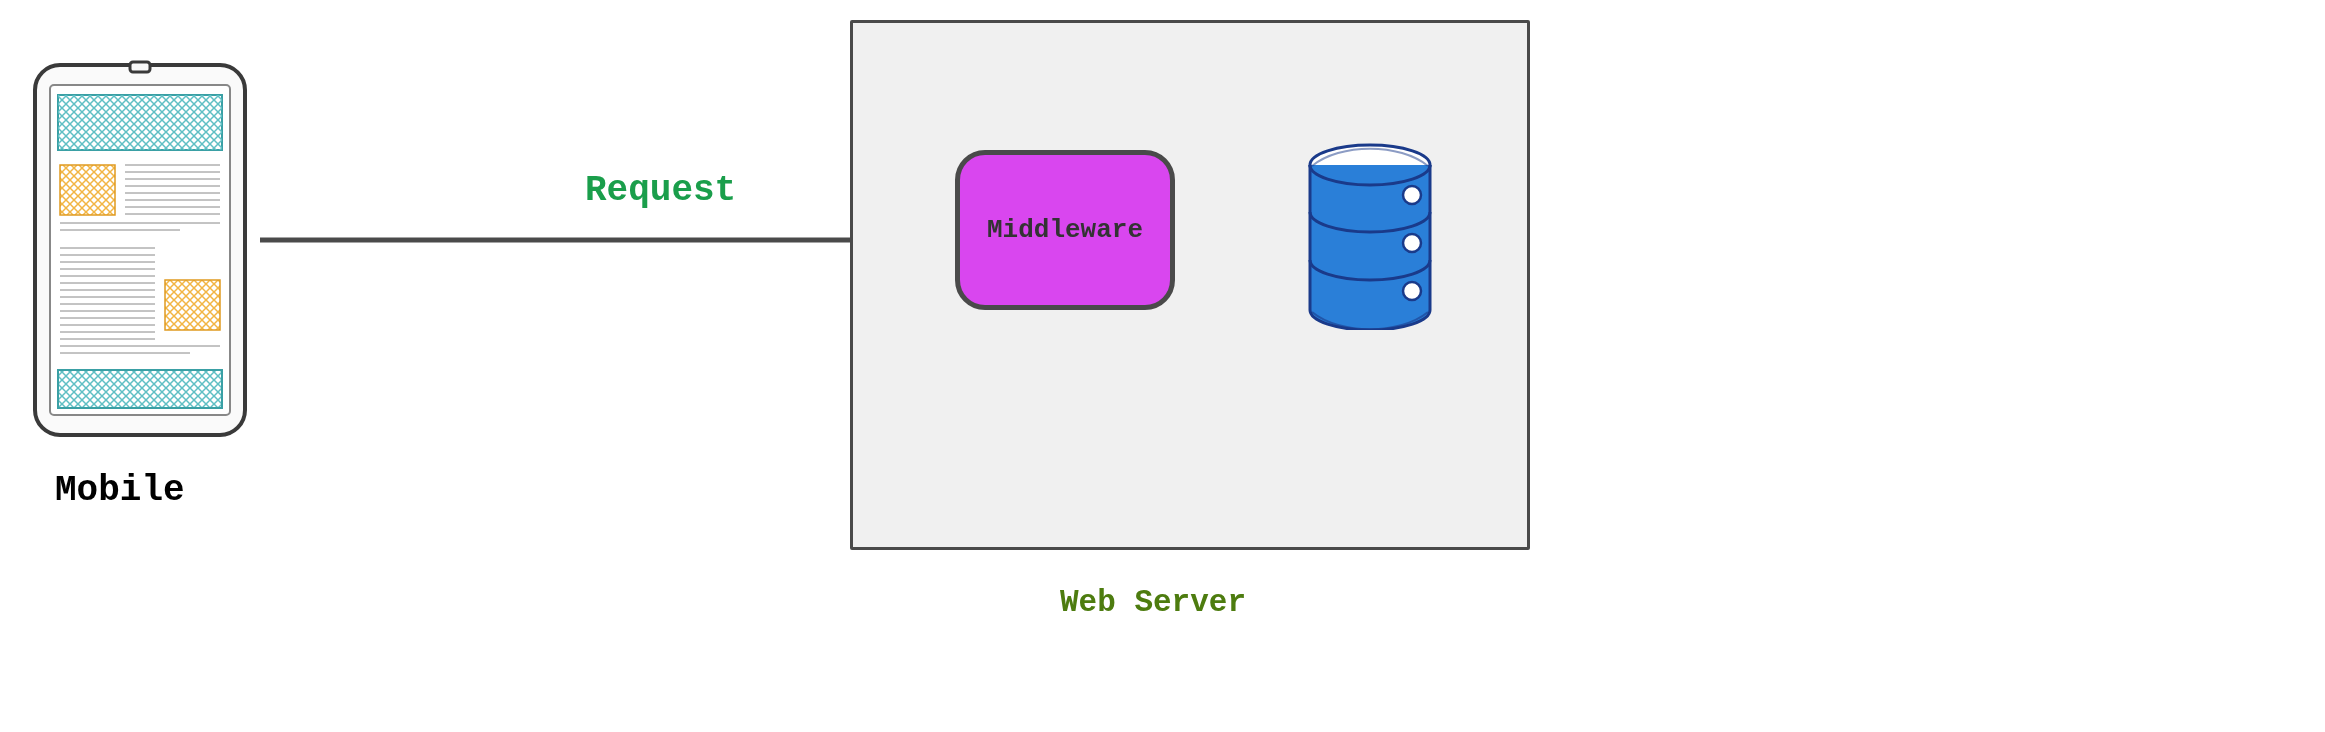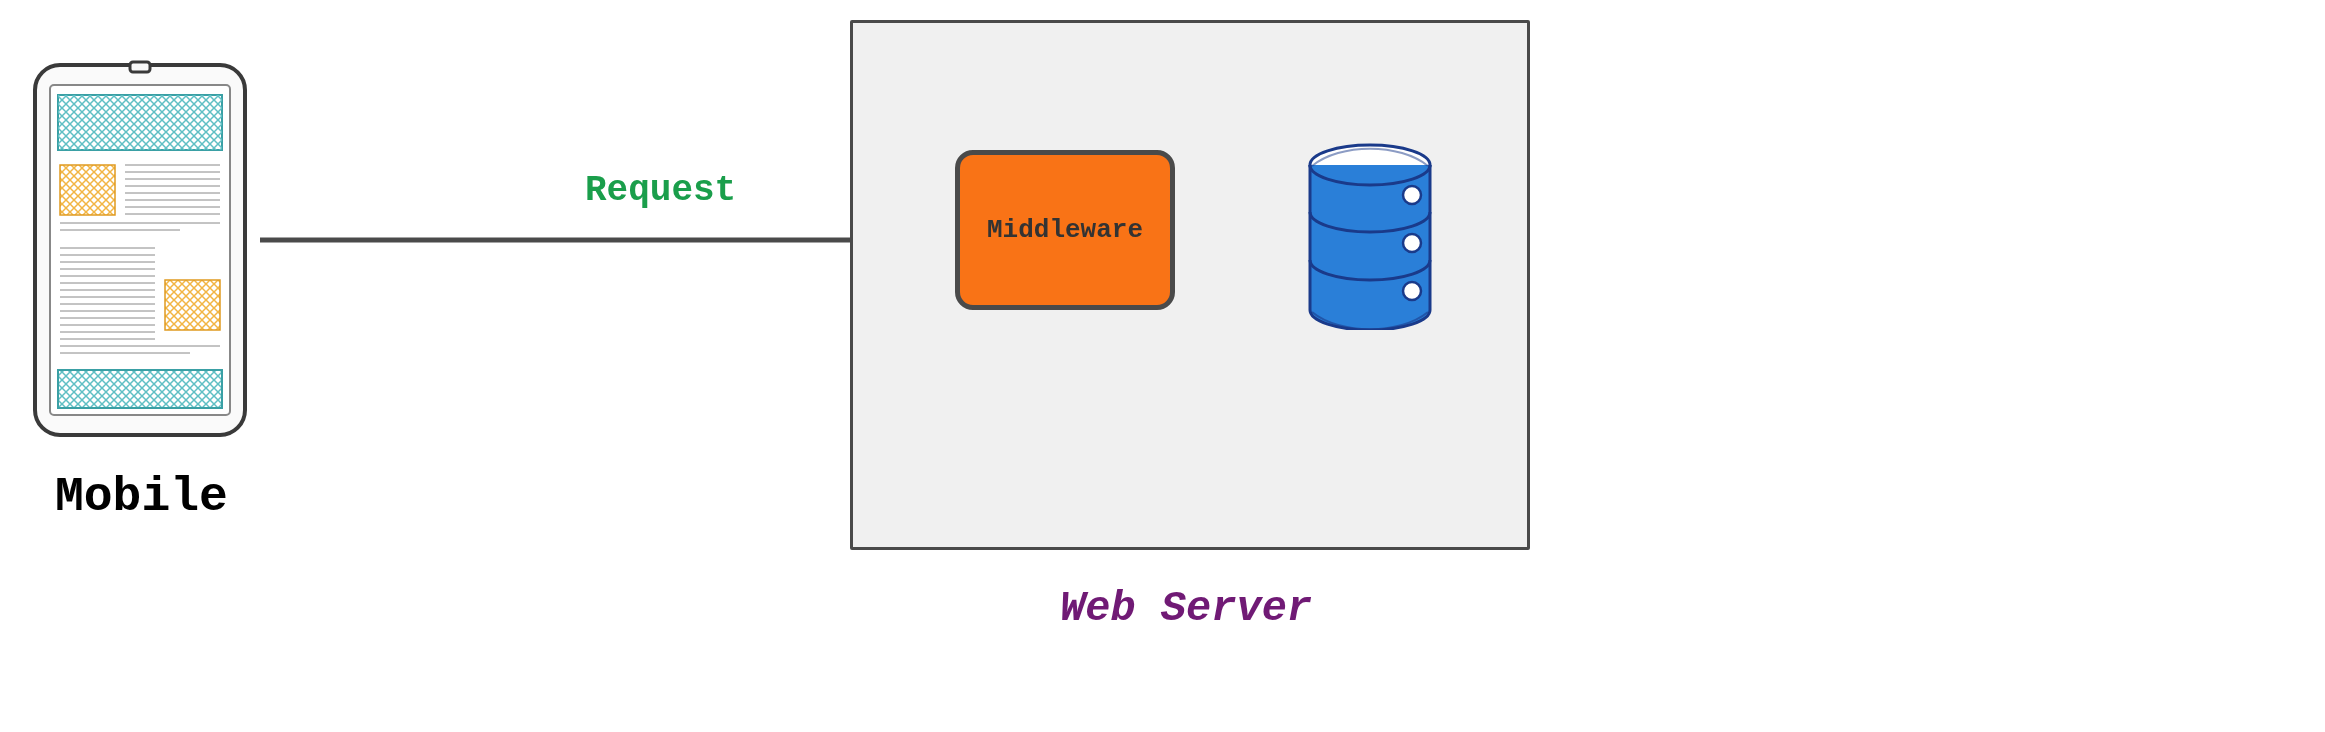--- a/index.html
+++ b/index.html
@@ -15,21 +15,21 @@
     position: absolute;
     left: 30px;
     top: 60px;
     width: 220px;
     height: 380px;
   }
   .mobile-label {
     position: absolute;
     left: 55px;
     top: 470px;
-    font-size: 48px;
+    font-size: 36px;
     font-weight: bold;
     color: #000;
   }
   .request-arrow {
     position: absolute;
     left: 260px;
     top: 225px;
     width: 690px;
     height: 30px;
   }
@@ -50,47 +50,46 @@
     background: #f0f0f0;
     border: 3px solid #4a4a4a;
     border-radius: 2px;
   }
   .middleware-box {
     position: absolute;
     left: 955px;
     top: 150px;
     width: 220px;
     height: 160px;
-    background: #f97316;
+    background: #d946ef;
     border: 5px solid #4a4a4a;
-    border-radius: 18px;
+    border-radius: 30px;
     display: flex;
     align-items: center;
     justify-content: center;
   }
   .middleware-label {
     font-size: 26px;
     font-weight: bold;
     color: #333;
   }
   .database-icon {
     position: absolute;
     left: 1300px;
     top: 140px;
     width: 140px;
     height: 190px;
   }
   .webserver-label {
     position: absolute;
     left: 1060px;
     top: 585px;
-    font-size: 42px;
+    font-size: 31px;
     font-weight: bold;
-    color: #701a75;
-    font-style: italic;
+    color: #4d7c0f;
   }
 </style>
 </head>
 <body>
 
 <div class="mobile-device">
   <svg width="220" height="380" viewBox="0 0 220 380">
 
     <rect x="5" y="5" width="210" height="370" rx="25" ry="25" fill="#fafafa" stroke="#3a3a3a" stroke-width="4"></rect>
 

